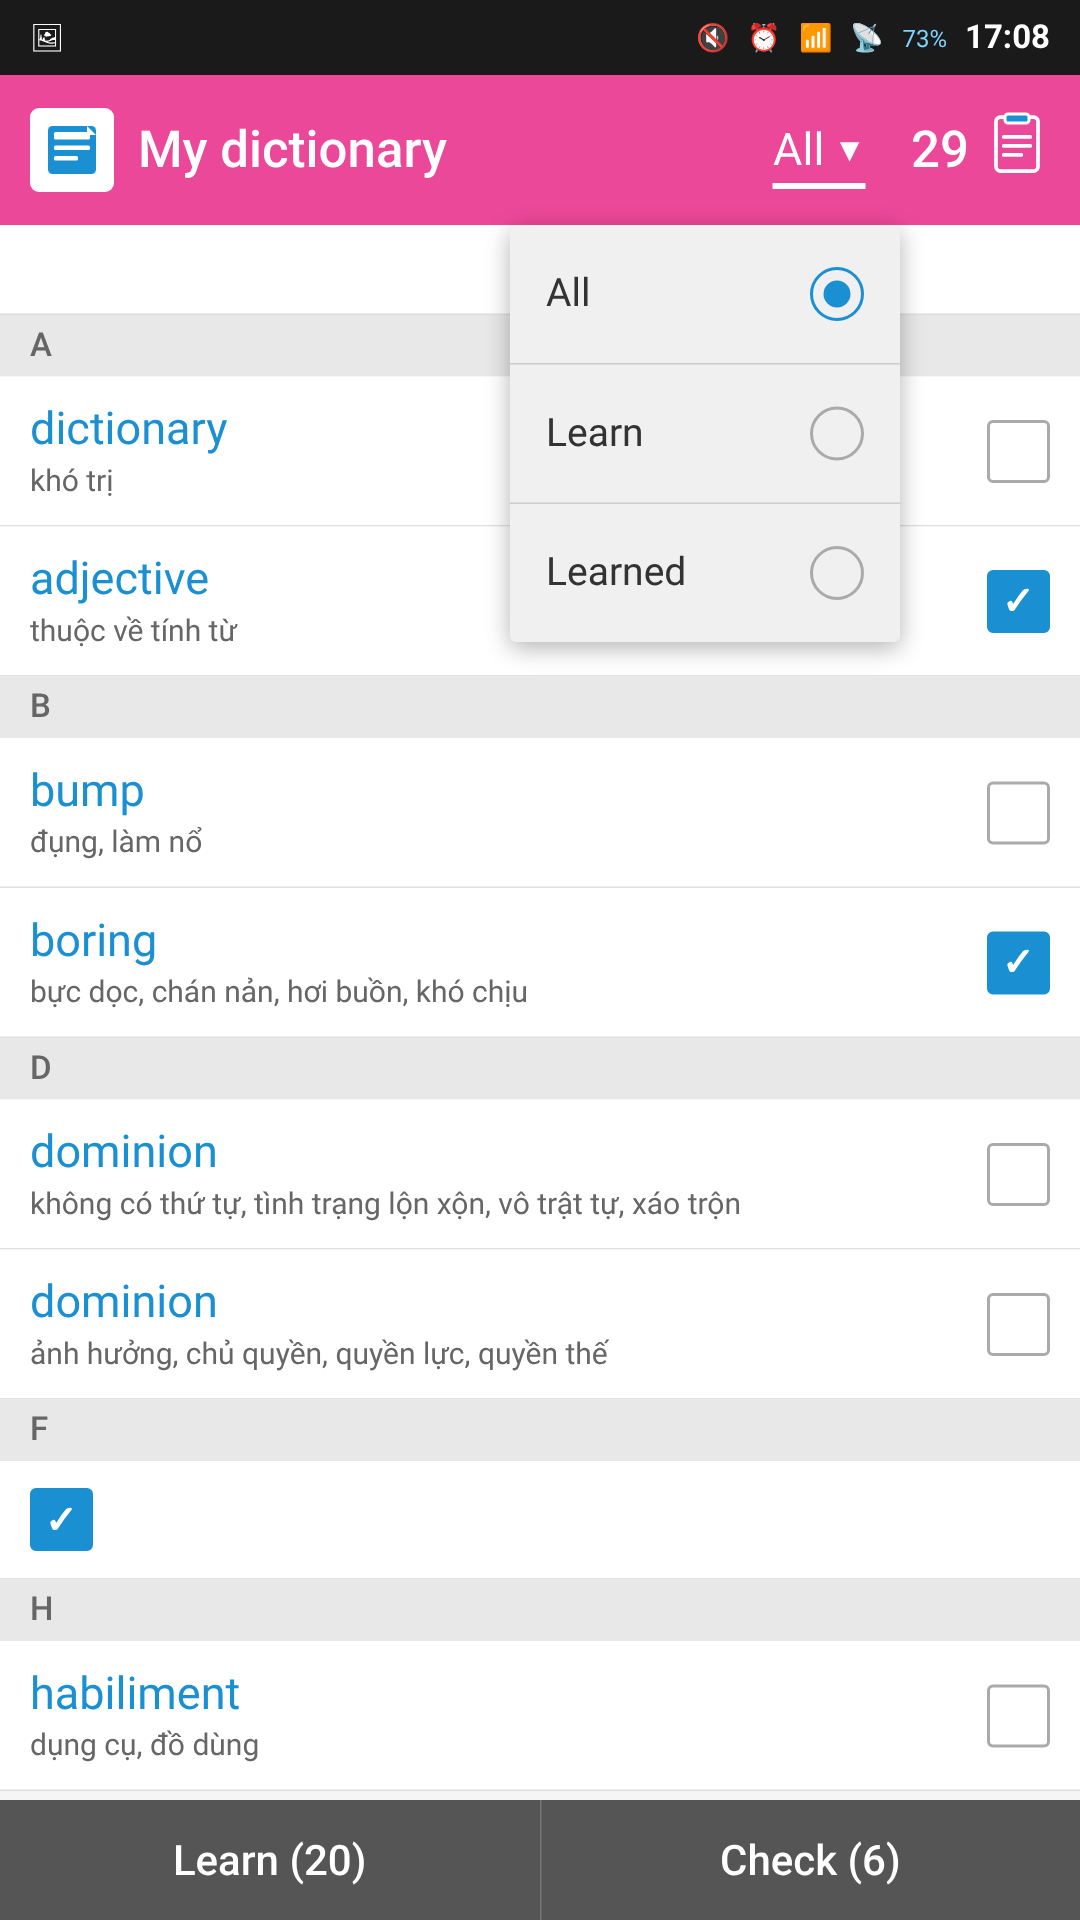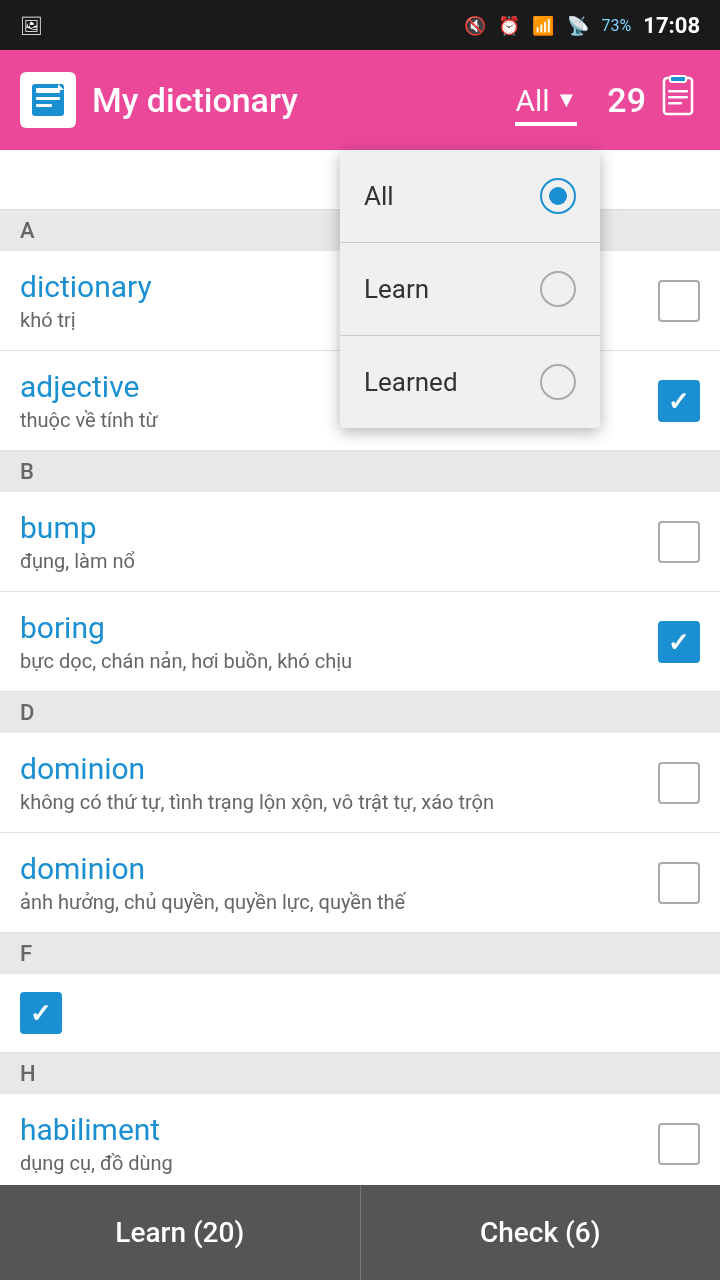--- a/index.html
+++ b/index.html
@@ -154,21 +154,21 @@
       color: white;
       font-size: 26px;
       font-weight: bold;
     }
 
     
     .bottom-bar {
       position: fixed;
       bottom: 0;
       width: 720px;
-      height: 95px;
+      height: 80px;
       background: #555;
       display: flex;
     }
     .bottom-btn {
       flex: 1;
       display: flex;
       align-items: center;
       justify-content: center;
       color: white;
       font-size: 28px;

